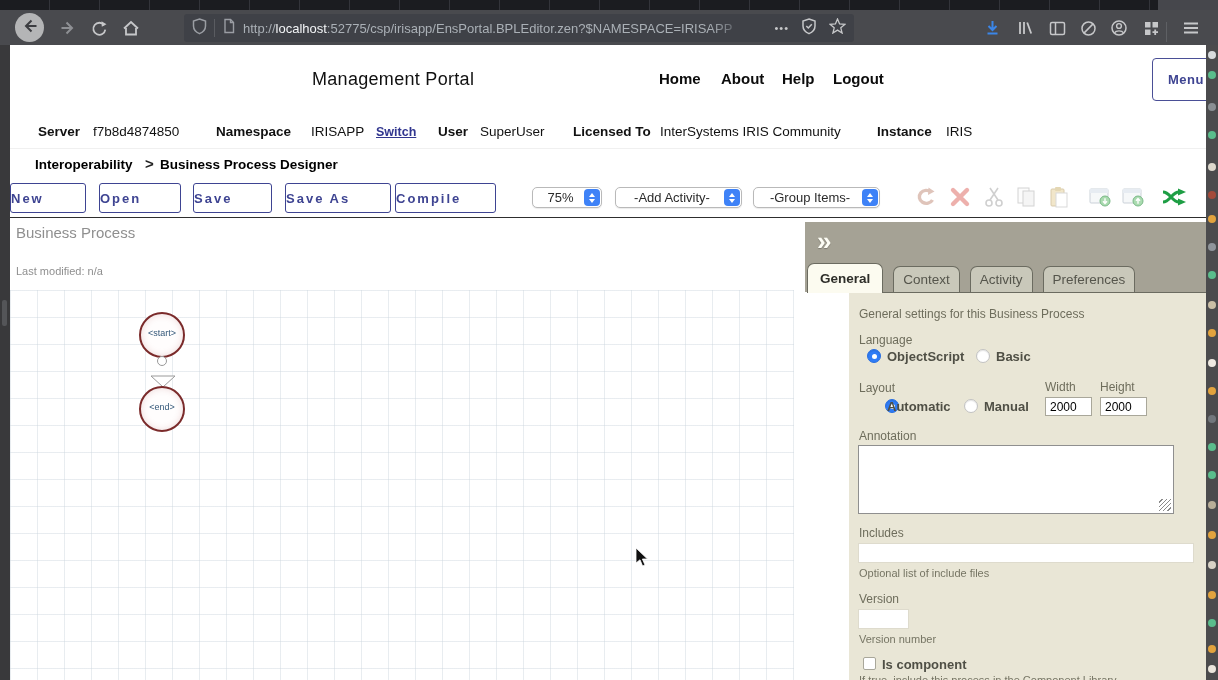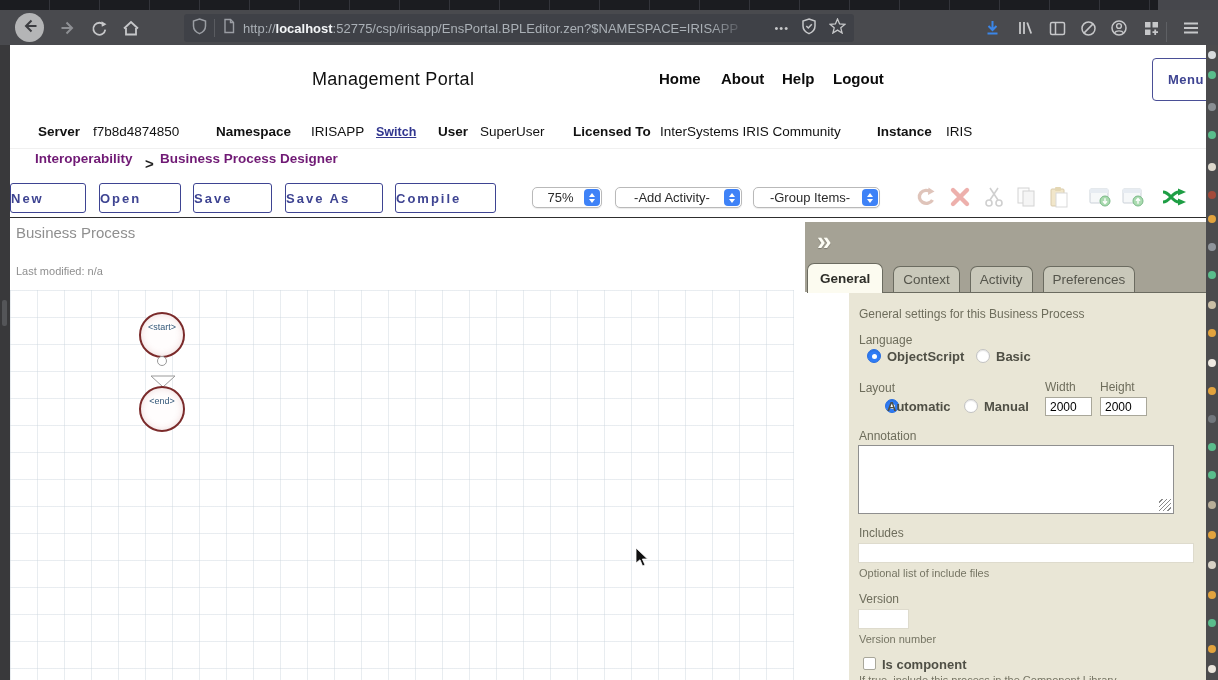--- a/index.html
+++ b/index.html
@@ -11,21 +11,21 @@
     background-image:repeating-linear-gradient(90deg,transparent 0 49px,#33343a 49px 50px); }
   .tabstrip .active-tab { position:absolute; left:1158px; top:0; width:60px; height:10px; background:#46474c; }
   .navbar { position:absolute; left:0; top:10px; width:1218px; height:35px; background:#494a4e; }
   .nav-ic { position:absolute; top:9px; width:18px; height:18px; display:flex; align-items:center; justify-content:center; cursor:pointer; }
   .back-btn { position:absolute; left:15px; top:3px; width:29px; height:29px; border-radius:50%; background:#b4b5b6;
     display:flex; align-items:center; justify-content:center; cursor:pointer; }
   .urlbar { position:absolute; left:184px; top:4px; width:670px; height:28px; background:#3f4147; border-radius:3px;
     display:flex; align-items:center; padding:0 8px; overflow:hidden; }
   .url-divider { width:1px; height:18px; background:#5a5c61; margin:0 7px; }
   .url-text { font-size:13px; color:#aab0b6; white-space:nowrap; overflow:hidden; position:relative; flex:1; }
-  .url-text .host { color:#f3f5f7; font-weight:bold; }
+  .url-text .host { color:#f3f5f7; font-weight:normal; }
   .url-fade { position:absolute; right:98px; top:4px; width:46px; height:26px;
     background:linear-gradient(90deg, rgba(63,65,71,0), #3f4147 80%); pointer-events:none; }
   .url-right { display:flex; align-items:center; gap:12px; margin-left:6px; }
   .ellipsis { color:#c7c8ca; font-size:11px; letter-spacing:1px; cursor:pointer; }
   .nav-sep { position:absolute; left:1166px; top:12px; width:1px; height:20px; background:#5e6064; }
 
   
   .left-strip { position:absolute; left:0; top:45px; width:10px; height:635px; background:#39393b; }
   .left-strip .notch { position:absolute; left:2px; top:255px; width:5px; height:26px; background:#54555
 8; background:#545558; border-radius:2px; }
@@ -45,21 +45,21 @@
   .menu-btn { position:absolute; left:1142px; top:13px; width:84px; height:43px; background:#fff;
     border:1px solid #4a4f96; border-radius:4px; color:#3e4492; font-weight:bold; font-size:13px;
     padding:13px 0 0 15px; letter-spacing:.5px; cursor:pointer; }
 
   .infobar { position:absolute; left:0; top:70px; width:1196px; height:33px; font-size:13.5px; color:#111; }
   .infobar span { position:absolute; top:9px; white-space:nowrap; }
   .ib-label { font-weight:bold; }
   .switch-link { color:#31368f; font-weight:bold; font-size:12.5px; text-decoration:underline; cursor:pointer; }
 
   .breadcrumb { position:absolute; left:0; top:103px; width:1196px; height:30px; border-top:1px solid #f0f0f0; }
-  .breadcrumb .bc { position:absolute; top:2px; font-size:13.5px; font-weight:bold; color:#701a75; cursor:pointer; }
+  .breadcrumb .bc { position:absolute; top:8px; font-size:13.5px; font-weight:bold; color:#000000; cursor:pointer; }
   .breadcrumb .bc-sep { position:absolute; top:6px; font-size:15px; font-weight:bold; color:#222; }
 
   .toolbar { position:absolute; left:0; top:133px; width:1196px; height:40px; border-bottom:1px solid #2e2e2e; }
   .tb-btn { position:absolute; top:5px; height:30px; background:#fff; border:1px solid #3e4492; border-radius:3px;
     color:#3e4492; font-weight:bold; font-size:13px; letter-spacing:2px; text-align:left; cursor:pointer;
     font-family:"Liberation Sans",sans-serif; }
   .mac-select { position:absolute; top:9px; height:21px; background:#fff; border:1px solid #b9b9b9; border-radius:5px;
     box-shadow:0 1px 1px rgba(0,0,0,.08); display:flex; align-items:center; cursor:pointer; }
   .mac-select .lbl { flex:1; text-align:center; font-size:13px; color:#2b2b2b; padding-left:4px; white-space:nowrap; }
   .stepper { width:16px; height:17px; margin-right:1px; border-radius:4px; background:#3e82f7;
@@ -71,21 +71,21 @@
 
   
   .canvas-title { position:absolute; left:6px; top:179px; font-size:15px; color:#8f8f8f; }
   .canvas-mod { position:absolute; left:6px; top:220px; font-size:11px; color:#8f8f8f; }
   .grid { position:absolute; left:0; top:245px; width:784px; height:390px; background:#fff;
     background-image:linear-gradient(to right, rgba(205,214,222,.45) 1px, transparent 1px),
                      linear-gradient(to bottom, rgba(205,214,222,.45) 1px, transparent 1px);
     background-size:27px 27px; }
   .bpl-node { position:absolute; width:46px; height:46px; border:2px solid #7b2b2b; border-radius:50%;
     background:#fffdfd; box-shadow:inset 0 0 7px rgba(160,60,60,.18); text-align:center; cursor:pointer; }
-  .bpl-node .nlabel { display:block; margin-top:8px; font-size:9px; color:#36597a; }
+  .bpl-node .nlabel { display:block; margin-top:14px; font-size:9px; color:#36597a; }
   .bpl-connector { position:absolute; width:10px; height:10px; border:1px solid #9a9a9a; border-radius:50%; background:#fff; }
   .cursor-svg { position:absolute; left:625px; top:503px; }
 
   
   .panel { position:absolute; left:795px; top:177px; width:401px; height:458px; }
   .panel-head { position:absolute; left:0; top:0; width:401px; height:70px; background:#a5a295; }
   .collapse { position:absolute; left:12px; top:4px; color:#fdfdf5; font-size:26px; font-weight:bold;
     text-shadow:0 1px 1px rgba(0,0,0,.25); cursor:pointer; }
   .tabs { position:absolute; left:2px; bottom:-1px; display:flex; align-items:flex-end; }
   .tab { background:#c9c8ba; color:#55554c; border:1px solid #6b6b60; border-bottom:none;
@@ -240,21 +240,21 @@
     <div class="breadcrumb">
       <span class="bc" style="left:25px">Interoperability</span>
       <span class="bc-sep" style="left:135px">&gt;</span>
       <span class="bc" style="left:150px">Business Process Designer</span>
     </div>
 
     <div class="toolbar">
       <button class="tb-btn" style="left:0;width:76px">New</button>
       <button class="tb-btn" style="left:89px;width:82px">Open</button>
       <button class="tb-btn" style="left:183px;width:79px">Save</button>
-      <button class="tb-btn" style="left:275px;width:98px">Save As</button>
+      <button class="tb-btn" style="left:275px;width:106px">Save As</button>
       <button class="tb-btn" style="left:385px;width:101px">Compile</button>
 
       <div class="mac-select" style="left:522px;width:70px">
         <span class="lbl">75%</span>
         <span class="stepper">
             <i class="up"></i>
             <i class="dn"></i>
           </span>
       </div>
       <div class="mac-select" style="left:605px;width:127px">

